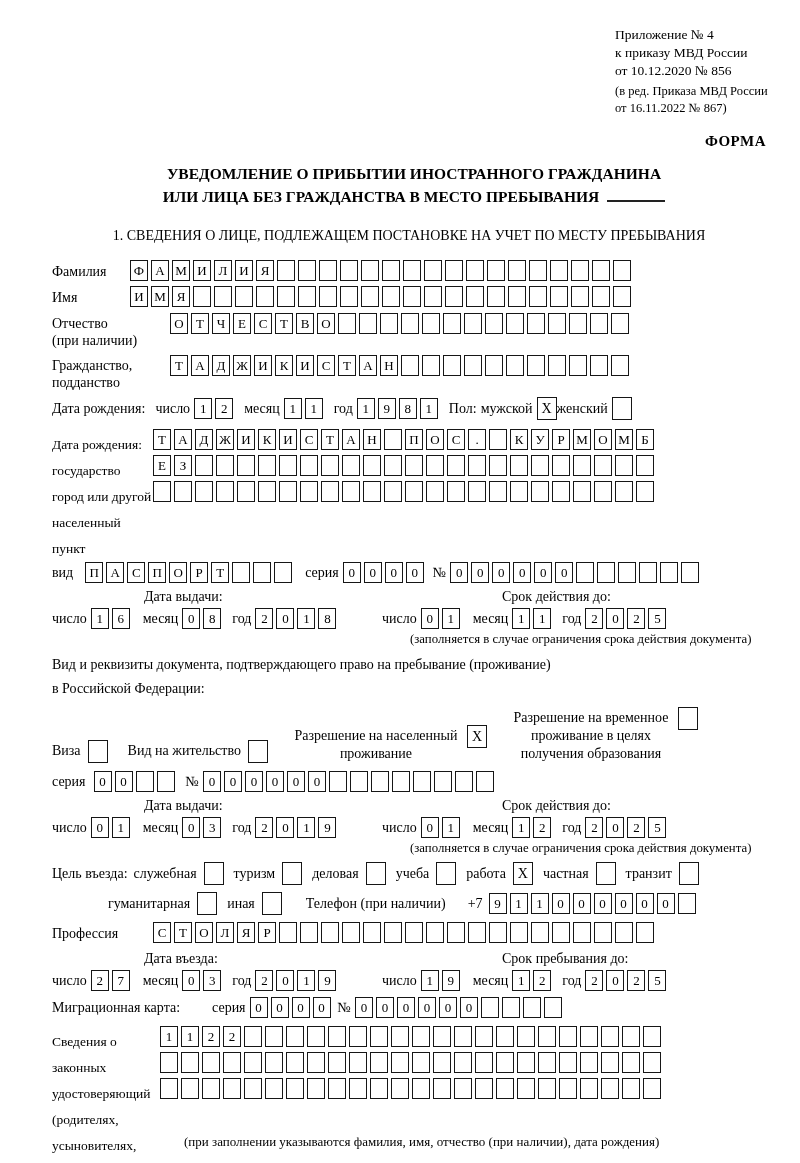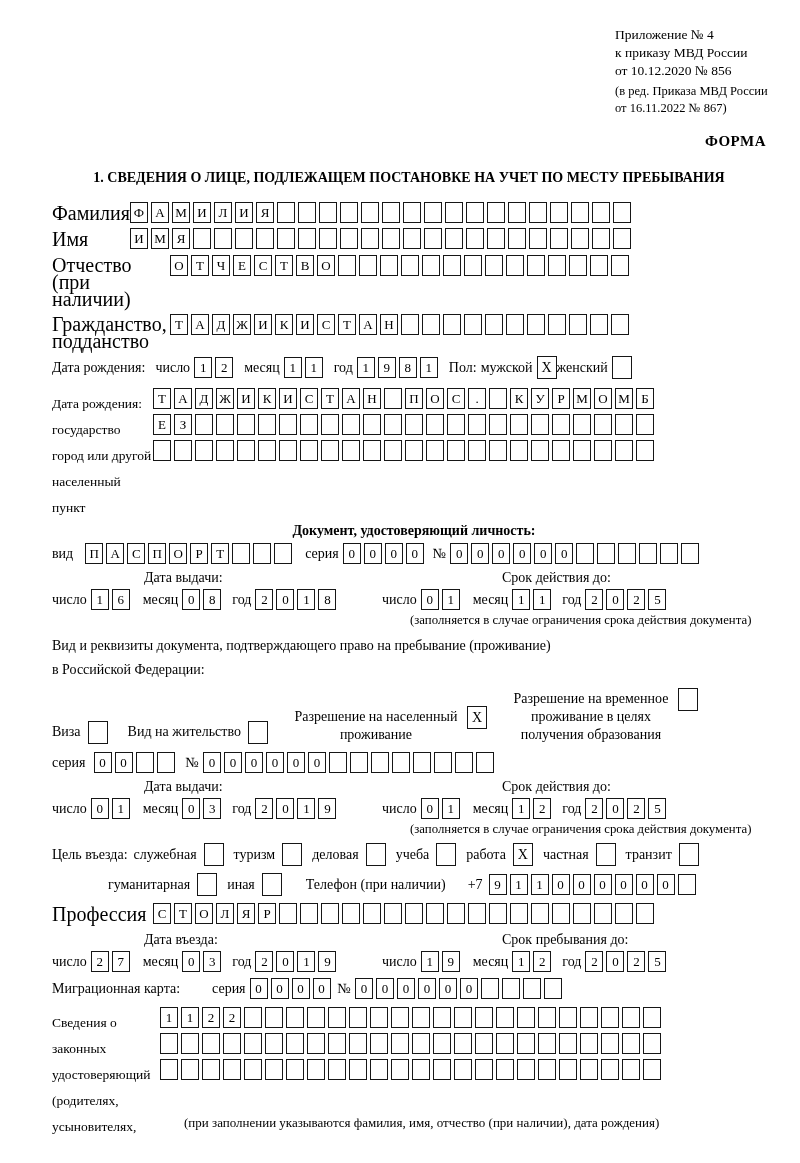--- a/index.html
+++ b/index.html
@@ -10,32 +10,32 @@
     padding:26px 24px 0 52px; position:relative; margin:0 auto;
   }
   
   .cells { display:inline-flex; flex-wrap:nowrap; vertical-align:middle; }
   .cell {
     display:inline-block; width:18px; height:21px; border:1.5px solid #161616;
     margin-right:3px; text-align:center; font-size:13px; line-height:19px;
     font-family:"Liberation Serif", serif; background:#fff; flex:0 0 auto;
   }
   .frow { display:flex; align-items:flex-start; margin-bottom:5px; }
-  .flabel { font-size:20px; padding-top:3px; flex:0 0 auto; line-height:17px; }
+  .flabel { font-size:14px; padding-top:3px; flex:0 0 auto; line-height:17px; }
   .w68 { width:78px; }
   .w112 { width:118px; }
   .w95 { width:101px; }
   .stackrows .cells { margin-bottom:5px; }
   .stack { display:flex; flex-direction:column; }
   .hdr-note { width:190px; margin-left:563px; font-size:13.5px; line-height:18px; }
   .hdr-note .sub { font-size:12.5px; margin-top:3px; line-height:17px; }
   .forma { text-align:right; font-weight:bold; font-size:15px; letter-spacing:.5px; padding-right:10px; margin-top:16px; }
   .title { text-align:center; font-weight:bold; font-size:15.5px; line-height:23px; margin-top:12px; }
   .title .uline { display:inline-block; width:58px; border-bottom:2px solid #222; height:14px; margin-left:8px; }
-  .sec-head { text-align:center; font-weight:bold; font-size:14px; margin:20px 0 16px -10px; white-space:nowrap; }
+  .sec-head { text-align:center; font-weight:normal; font-size:14px; margin:20px 0 16px -10px; white-space:nowrap; }
   .doc-head { text-align:center; font-weight:bold; font-size:14px; margin:2px 0 4px; }
   .dline { display:flex; align-items:center; font-size:14px; }
   .dline .dl { margin-right:4px; }
   .dates-row { display:flex; margin-bottom:2px; }
   .dates-col { display:flex; flex-direction:column; }
   .dates-col.left { width:330px; }
   .dates-col.right { flex:1; }
   .dates-head { font-size:14px; margin-bottom:3px; }
   .dates-head.l { margin-left:92px; }
   .dates-head.r { margin-left:120px; }
@@ -62,20 +62,24 @@
     <div>к приказу МВД России</div>
     <div>от 10.12.2020 № 856</div>
     <div class="sub">
       <div>(в ред. Приказа МВД России</div>
       <div>от 16.11.2022 № 867)</div>
     </div>
   </div>
 
   <div class="forma">ФОРМА</div>
 
+  <div class="title">
+    <div>УВЕДОМЛЕНИЕ О ПРИБЫТИИ ИНОСТРАННОГО ГРАЖДАНИНА</div>
+    <div><span>ИЛИ ЛИЦА БЕЗ ГРАЖДАНСТВА В МЕСТО ПРЕБЫВАНИЯ</span><span class="uline"></span></div>
+  </div>
 
   <div class="sec-head">1. СВЕДЕНИЯ О ЛИЦЕ, ПОДЛЕЖАЩЕМ ПОСТАНОВКЕ НА УЧЕТ ПО МЕСТУ ПРЕБЫВАНИЯ</div>
 
   <div class="frow">
     <div class="flabel w68">Фамилия</div>
     <div class="cells">
         <span class="cell">Ф</span>
         <span class="cell">А</span>
         <span class="cell">М</span>
         <span class="cell">И</span>
@@ -306,21 +310,20 @@
           <span class="cell"></span>
           <span class="cell"></span>
           <span class="cell"></span>
           <span class="cell"></span>
           <span class="cell"></span>
           <span class="cell"></span>
         </div>
     </div>
   </div>
 
-  <div class="doc-head">Документ, удостоверяющий личность:</div>
 
   <div class="dline" style="margin-bottom:6px;">
     <span class="dl" style="margin-right:12px">вид</span>
     <span class="cells">
         <span class="cell">П</span>
         <span class="cell">А</span>
         <span class="cell">С</span>
         <span class="cell">П</span>
         <span class="cell">О</span>
         <span class="cell">Р</span>

